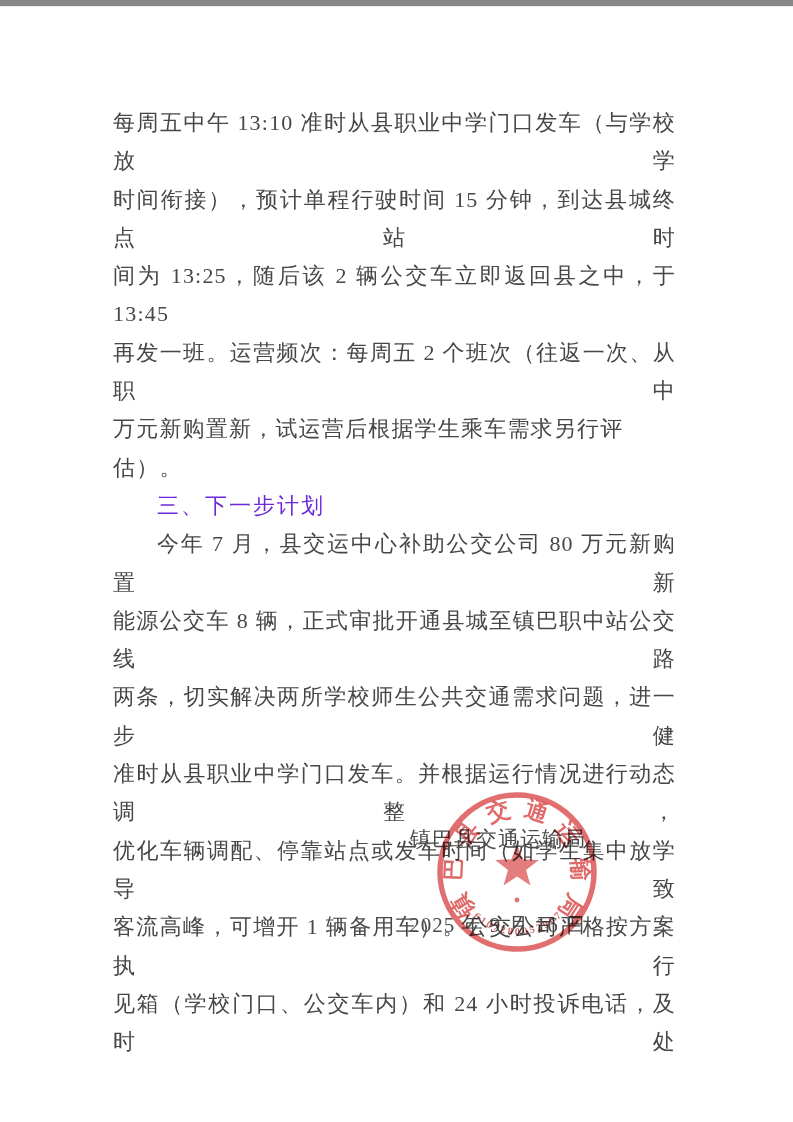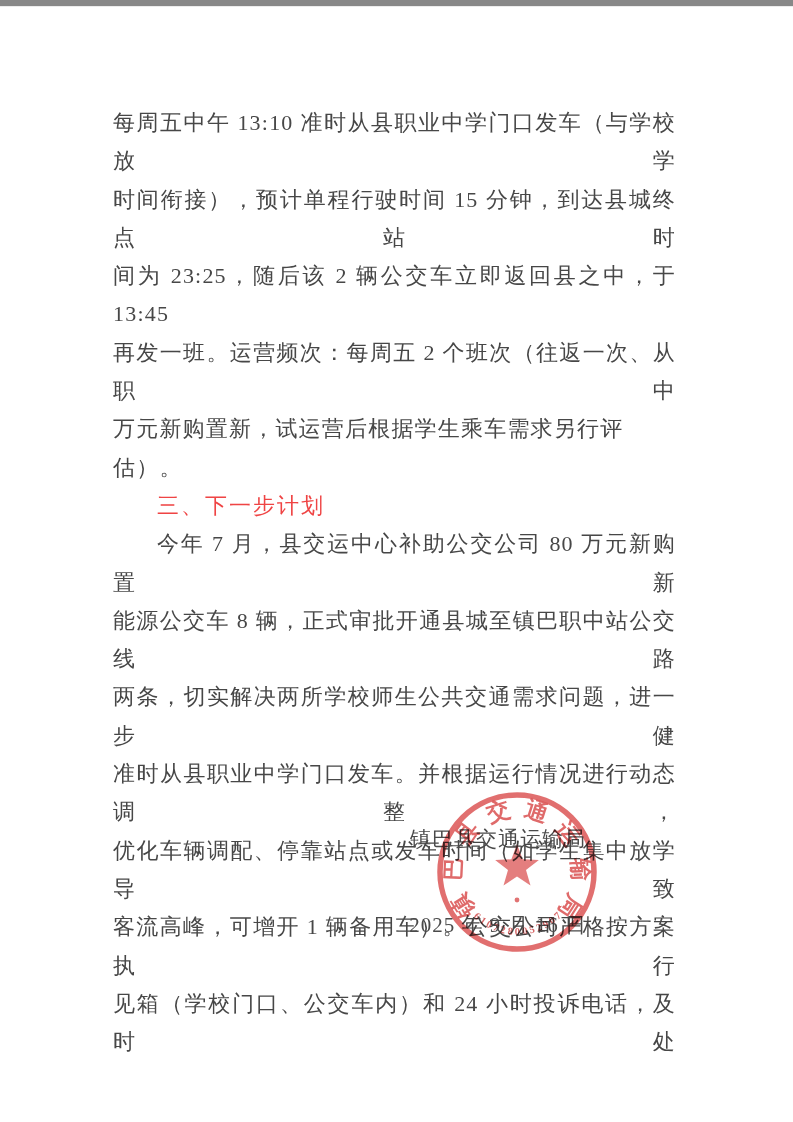--- a/index.html
+++ b/index.html
@@ -19,21 +19,21 @@
     top: 97px;
     width: 563px;
     font-size: 22px;
     line-height: 38.3px;
     color: #474747;
     letter-spacing: 1.2px;
   }
   .line { min-height: 38.3px; }
   .line.fill { text-align: justify; text-align-last: justify; }
   .line.indent { text-indent: 2em; }
-  .line.heading { color: #ef4444; letter-spacing: 2px; }
+  .line.heading { color: #6d28d9; letter-spacing: 2px; }
   .sig {
     position: absolute;
     left: 397px;
     width: 202px;
     text-align: center;
     font-size: 21px;
     color: #4a4a4a;
     letter-spacing: 1px;
     white-space: nowrap;
   }
@@ -53,21 +53,21 @@
   }
 </style>
 </head>
 <body>
 
 <div class="page">
 
   <div class="body-text">
     <div class="line fill">每周五中午 13:10 准时从县职业中学门口发车（与学校放学</div>
     <div class="line fill">时间衔接），预计单程行驶时间 15 分钟，到达县城终点站时</div>
-    <div class="line fill">间为 23:25，随后该 2 辆公交车立即返回县之中，于 13:45</div>
+    <div class="line fill">间为 13:25，随后该 2 辆公交车立即返回县之中，于 13:45</div>
     <div class="line fill">再发一班。运营频次：每周五 2 个班次（往返一次、从职中</div>
     <div class="line">万元新购置新，试运营后根据学生乘车需求另行评估）。</div>
     <div class="line heading indent">三、下一步计划</div>
     <div class="line fill indent">今年 7 月，县交运中心补助公交公司 80 万元新购置新</div>
     <div class="line fill">能源公交车 8 辆，正式审批开通县城至镇巴职中站公交线路</div>
     <div class="line fill">两条，切实解决两所学校师生公共交通需求问题，进一步健</div>
     <div class="line fill">准时从县职业中学门口发车。并根据运行情况进行动态调整，</div>
     <div class="line fill">优化车辆调配、停靠站点或发车时间（如学生集中放学导致</div>
     <div class="line fill">客流高峰，可增开 1 辆备用车）。公交公司严格按方案执行</div>
     <div class="line fill">见箱（学校门口、公交车内）和 24 小时投诉电话，及时处</div>

